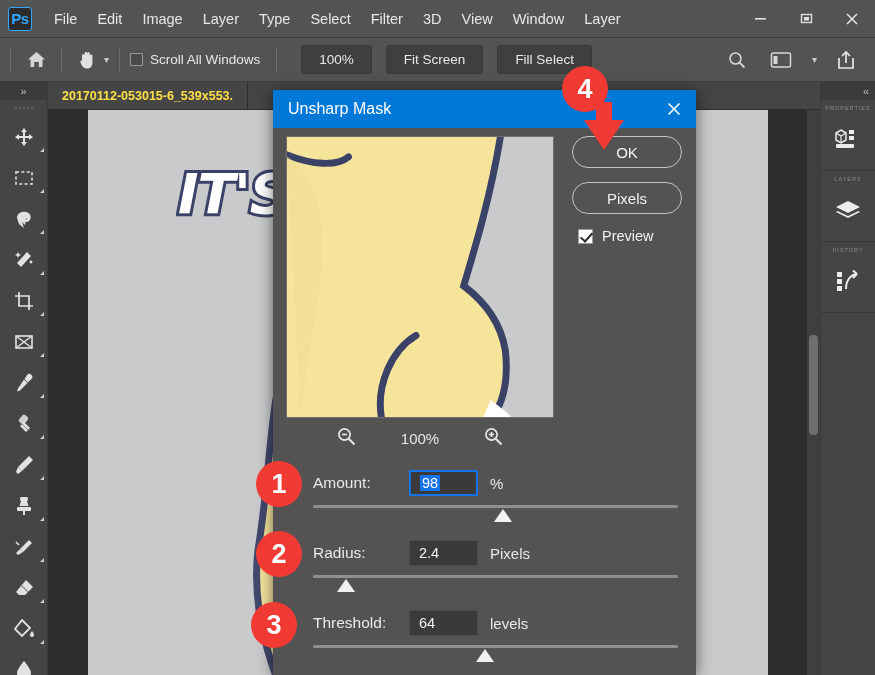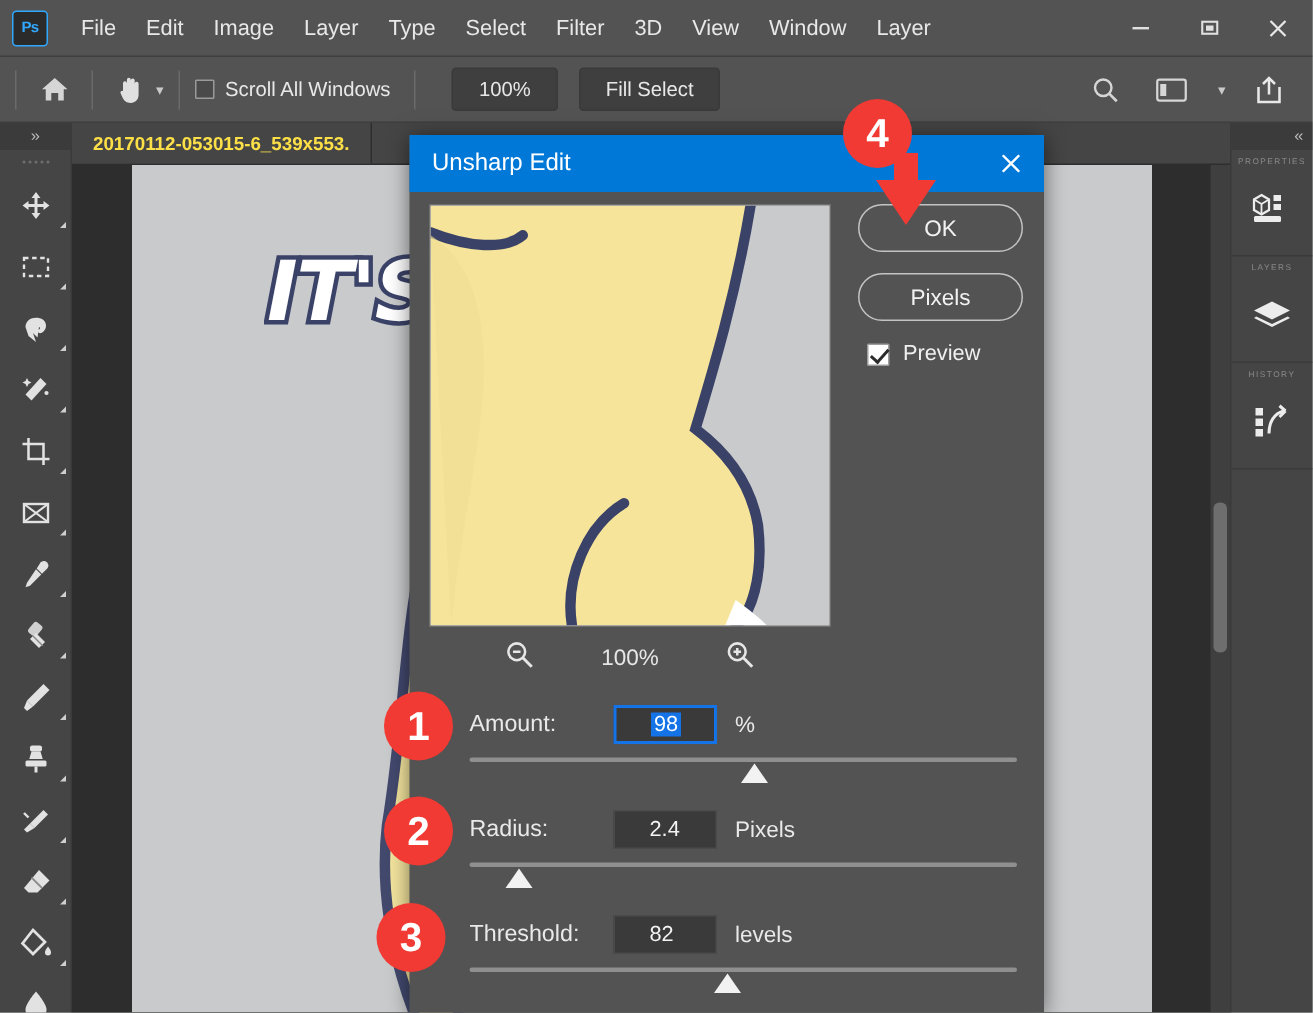--- a/index.html
+++ b/index.html
@@ -16,21 +16,21 @@
   .menubar {
     position: absolute; top: 0; left: 0; right: 0; height: 38px;
     background: #535353;
     display: flex; align-items: center;
     border-bottom: 1px solid #3e3e3e;
   }
   .ps-logo {
     width: 24px; height: 24px; margin-left: 8px; margin-right: 12px;
     border: 1px solid #31a8ff; border-radius: 3px;
     background: #2b2b2b;
-    color: #31a8ff; font-size: 10px; font-weight: bold;
+    color: #31a8ff; font-size: 15px; font-weight: bold;
     display: flex; align-items: center; justify-content: center;
     letter-spacing: -0.5px;
   }
   .menu-item {
     color: #e8e8e8; font-size: 14.5px; padding: 4px 10px;
     white-space: nowrap;
   }
   .win-controls { margin-left: auto; display: flex; height: 100%; }
   .win-btn {
     width: 46px; height: 100%;
@@ -218,21 +218,21 @@
   .ctrl-line {
     display: flex; align-items: center; gap: 12px;
     padding-left: 40px; height: 34px;
     color: #e9e9e9; font-size: 15.5px;
   }
   .ctrl-label { min-width: 84px; }
   .field {
     width: 69px; height: 26px; background: #3a3a3a;
     border: 1px solid #4a4a4a; color: #f3f3f3;
     font-size: 14.5px; display: flex; align-items: center;
-    padding-left: 23px;
+    padding-left: 9px;
   }
   .field.focused { border: 2px solid #1473e6; }
   .field.focused .val { background: #1473e6; color: #ffffff; padding: 0 2px; }
   .unit { color: #e9e9e9; font-size: 15px; }
 
   .slider { position: relative; height: 30px; margin: 0 18px 0 40px; }
   .track {
     position: absolute; left: 0; right: 0; top: 5px; height: 3px;
     background: #8f8f8f; border-radius: 2px;
   }
@@ -307,20 +307,21 @@
       </svg>
     </div>
     <div class="chev-small">▾</div>
     <div class="opt-sep"></div>
     <div class="opt-check">
       <span class="cbox"></span>
       <span>Scroll All Windows</span>
     </div>
     <div class="opt-sep" style="margin-left:16px"></div>
     <div class="opt-btn">100%</div>
+    <div class="opt-btn">Fit Screen</div>
     <div class="opt-btn">Fill Select</div>
 
     <div class="opt-right">
       <div class="opt-icon">
         <svg width="20" height="20" viewBox="0 0 20 20">
             <circle cx="8.5" cy="8.5" r="5.5" fill="none" stroke="#d6d6d6" stroke-width="1.6"></circle>
             <path d="M12.6 12.6 L17.5 17.5" stroke="#d6d6d6" stroke-width="1.8"></path>
           </svg>
       </div>
       <div class="opt-icon">
@@ -486,21 +487,21 @@
         </svg>
       </div>
       <div class="vscroll">
         <div class="vscroll-thumb"></div>
       </div>
     </div>
   </div>
 
   <div class="dialog">
     <div class="dlg-title">
-      <span>Unsharp Edit</span>
+      <span>Unsharp Mask</span>
       <span class="dlg-close">
         <svg width="16" height="16" viewBox="0 0 16 16">
             <path d="M2.5 2.5 L13.5 13.5 M13.5 2.5 L2.5 13.5" stroke="#ffffff" stroke-width="1.6"></path>
           </svg>
       </span>
     </div>
 
     <div class="dlg-body">
 
       <div class="preview-box">
@@ -567,21 +568,21 @@
         <div class="slider">
           <div class="track"></div>
           <div class="thumb" id="thumb1" style="left: 9%;"></div>
         </div>
       </div>
 
       <div class="ctrl-group" style="top:478px">
         <div class="ctrl-line">
           <span class="ctrl-label">Threshold:</span>
           <span class="field">
-            <span class="val">82</span>
+            <span class="val">64</span>
           </span>
           <span class="unit">levels</span>
         </div>
         <div class="slider">
           <div class="track"></div>
           <div class="thumb" id="thumb2" style="left: 47%;"></div>
         </div>
       </div>
 
     </div>

